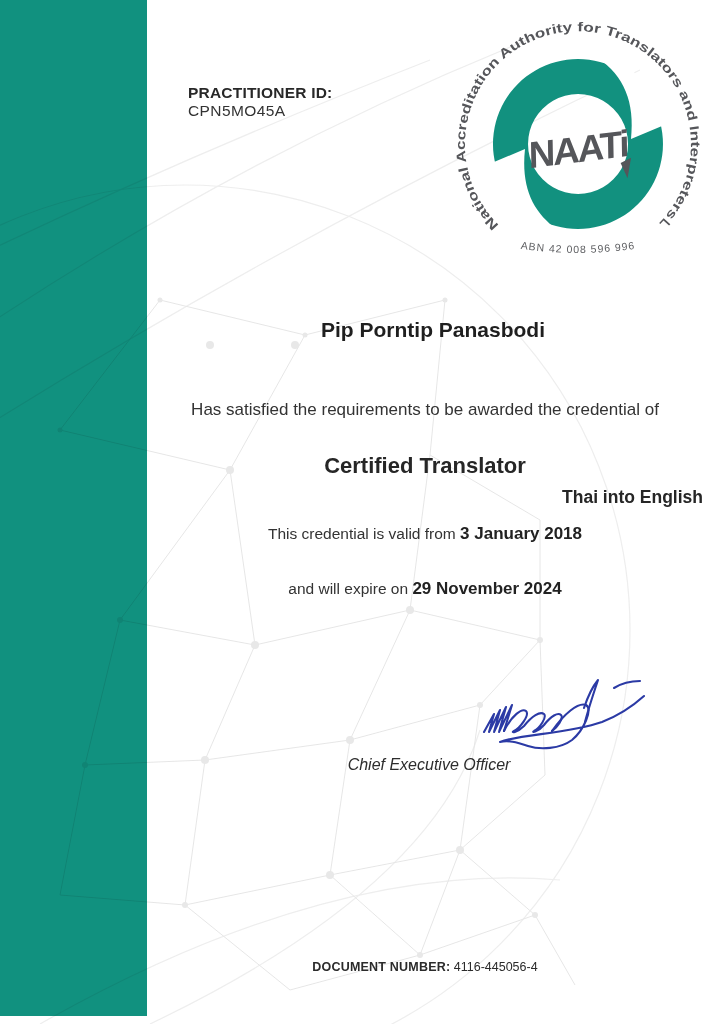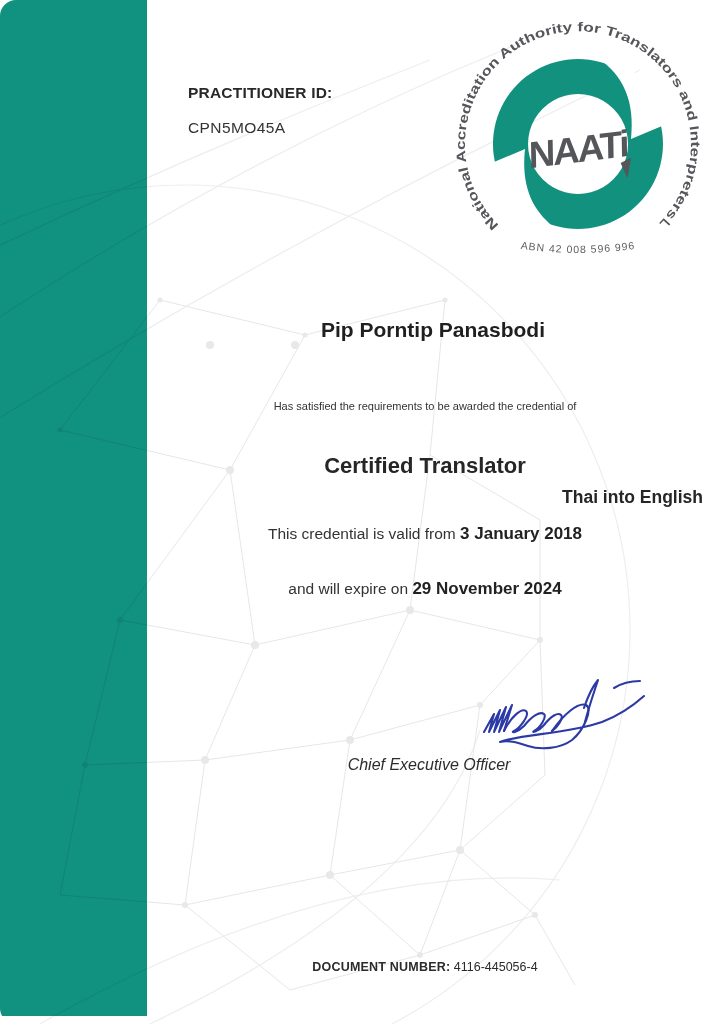--- a/index.html
+++ b/index.html
@@ -3,37 +3,36 @@
 <meta charset="utf-8">
 <style>
   html,body{margin:0;padding:0;background:#ffffff;}
   .page{
     position:relative;
     width:724px;height:1024px;
     background:#ffffff;
     overflow:hidden;
     font-family:"Liberation Sans", sans-serif;
     color:#303030;
-    border-radius:16px;
   }
   .band{
     position:absolute;left:0;top:0;width:147px;height:1016px;
     background:#11917F;
   }
   .bg-net{
     position:absolute;left:0;top:0;width:724px;height:1024px;
     mix-blend-mode:multiply;opacity:.6;pointer-events:none;
   }
   .practitioner{position:absolute;left:188px;top:84px;text-align:left;}
   .practitioner .label{font-weight:bold;font-size:15.5px;color:#282828;letter-spacing:.2px;}
-  .practitioner .value{font-size:15.5px;color:#333;margin-top:17px;letter-spacing:.4px;}
+  .practitioner .value{font-size:15.5px;color:#333;letter-spacing:.4px;}
   .logo-wrap{position:absolute;left:441px;top:4px;width:274px;height:262px;}
   .content{position:absolute;left:147px;top:0;width:556px;text-align:center;}
   .name{position:absolute;left:0;width:100%;top:318px;font-size:21px;font-weight:bold;color:#1f1f1f;padding-left:8px;}
-  .statement{position:absolute;left:0;width:100%;top:400px;font-size:11px;color:#333;}
+  .statement{position:absolute;left:0;width:100%;top:400px;font-size:17px;color:#333;}
   .cred1{position:absolute;left:0;width:100%;top:453px;font-size:22px;font-weight:bold;color:#262626;}
   .cred2{position:absolute;left:0;width:100%;top:487px;font-size:17.5px;font-weight:bold;color:#262626;text-align:right;}
   .valid{position:absolute;left:0;width:100%;top:524px;font-size:15.5px;color:#333;}
   .expire{position:absolute;left:0;width:100%;top:579px;font-size:15.5px;color:#333;}
   .valid b,.expire b{font-size:17px;color:#222;}
   .signature-svg{position:absolute;left:325px;top:668px;}
   .signatory{position:absolute;left:4px;width:100%;top:756px;font-size:16px;font-style:italic;color:#2d2d2d;}
   .docnum{position:absolute;left:0;width:100%;top:960px;font-size:12.5px;color:#2b2b2b;}
   .docnum .lbl{font-weight:bold;letter-spacing:.2px;}
   .ring-text{font-family:"Liberation Sans",sans-serif;font-weight:bold;font-size:13px;fill:#55565A;}

